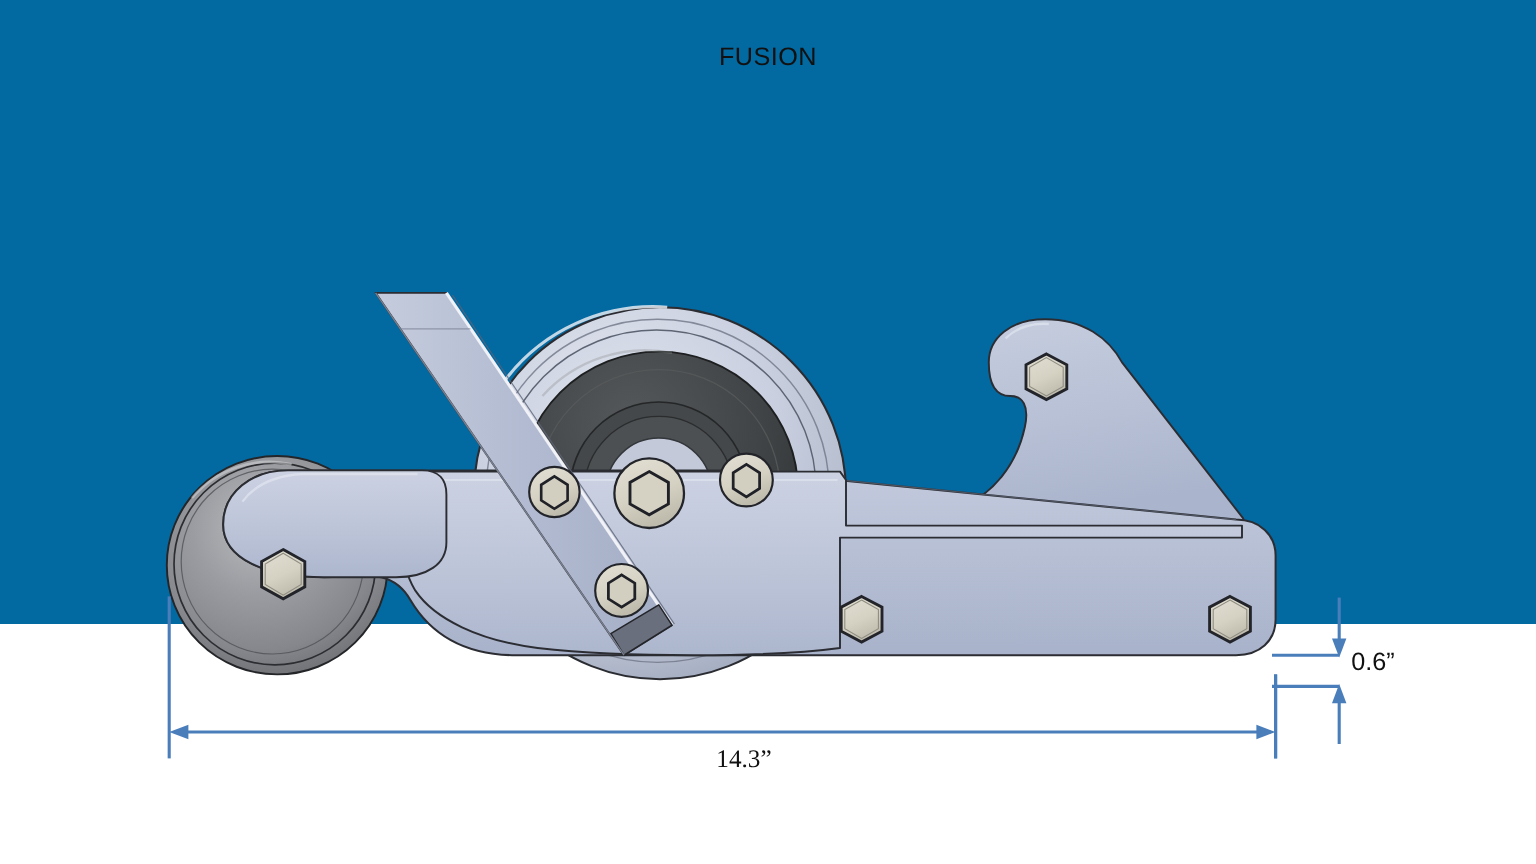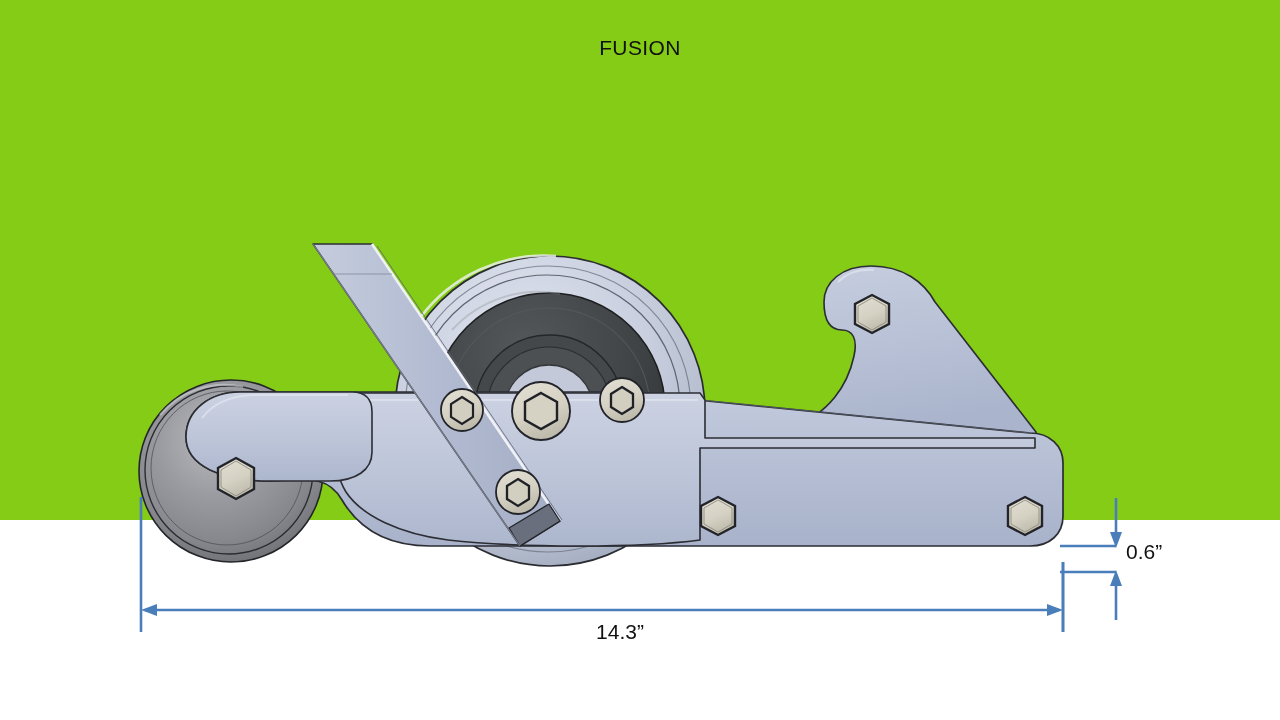--- a/index.html
+++ b/index.html
@@ -14,21 +14,21 @@
     position: relative;
     overflow: hidden;
     font-family: "Liberation Sans", sans-serif;
     background: #ffffff;
   }
   #slide {
     position: absolute;
     left: 0; top: 0;
     width: 1280px;
     height: 520px;
-    background: #84cc16;
+    background: #0369a1;
   }
   #slide-title {
     position: absolute;
     left: 0;
     top: 36px;
     width: 1280px;
     text-align: center;
     font-size: 21px;
     color: #111111;
     letter-spacing: 0.4px;
@@ -47,20 +47,21 @@
     font-size: 21px;
     color: #111111;
     font-family: "Liberation Sans", sans-serif;
     white-space: pre;
   }
   #dim-length-label {
     left: 0;
     top: 620px;
     width: 1240px;
     text-align: center;
+    font-family: Liberation Serif, serif;
   }
   #dim-thickness-label {
     left: 1126px;
     top: 540px;
     text-align: left;
   }
 </style>
 </head>
 <body>
 

